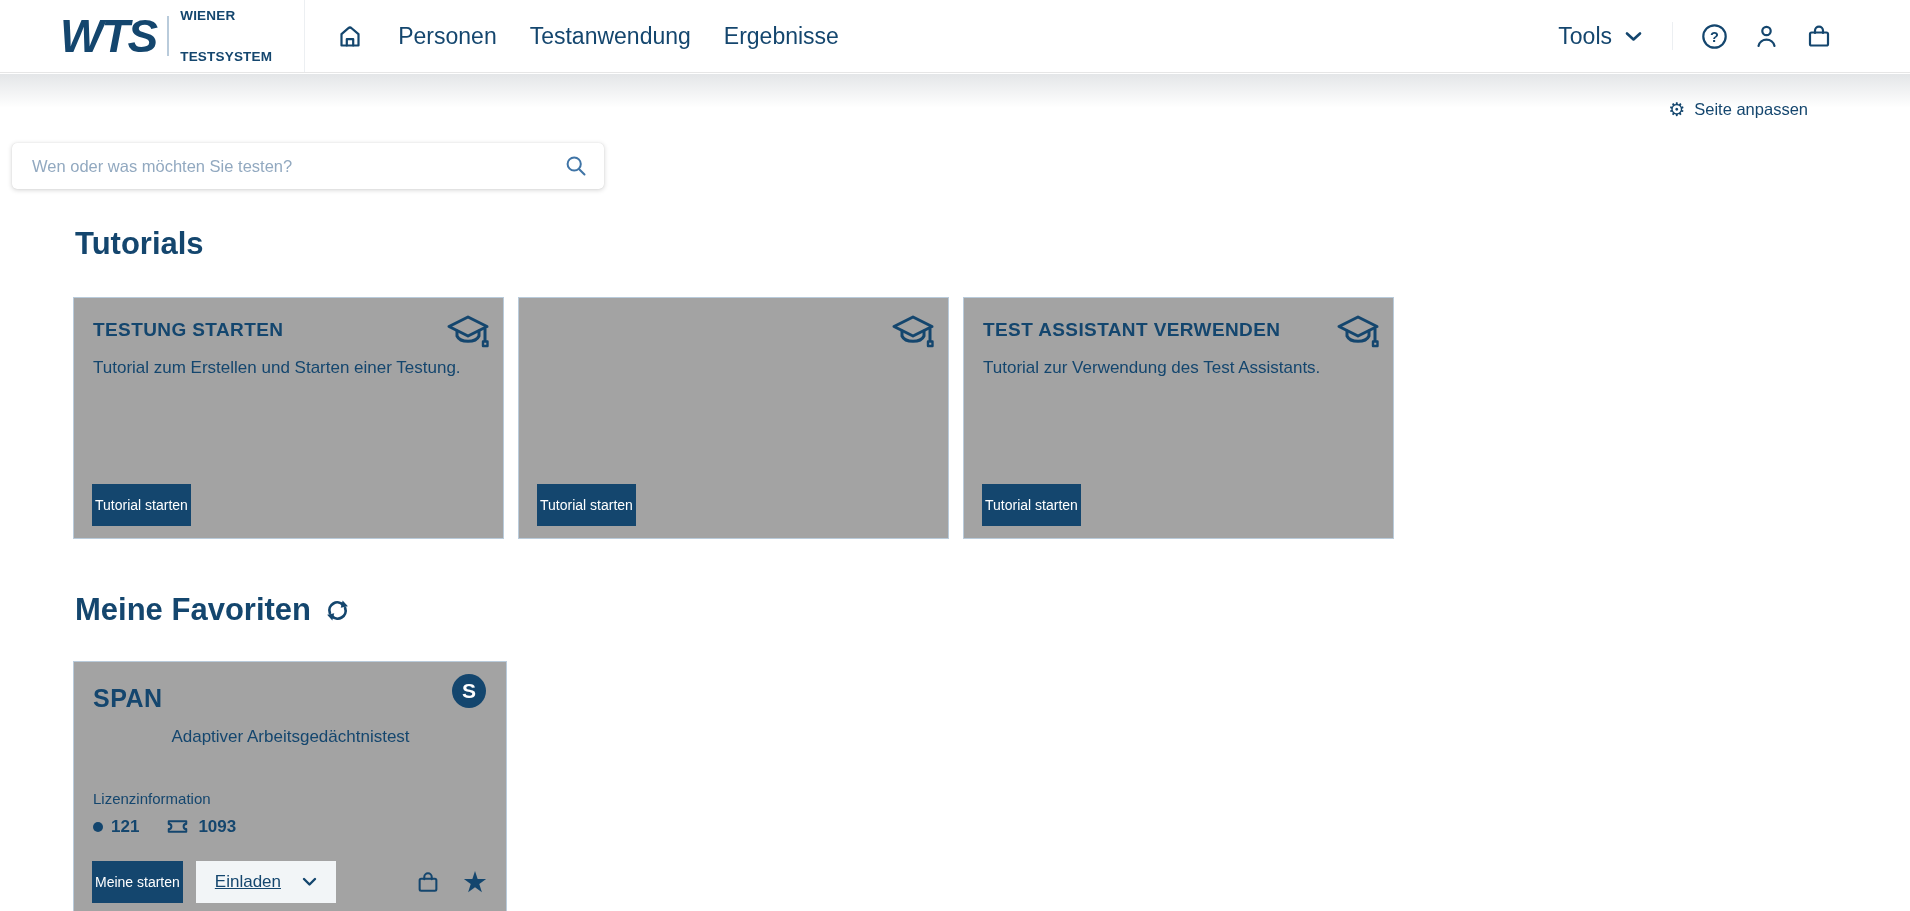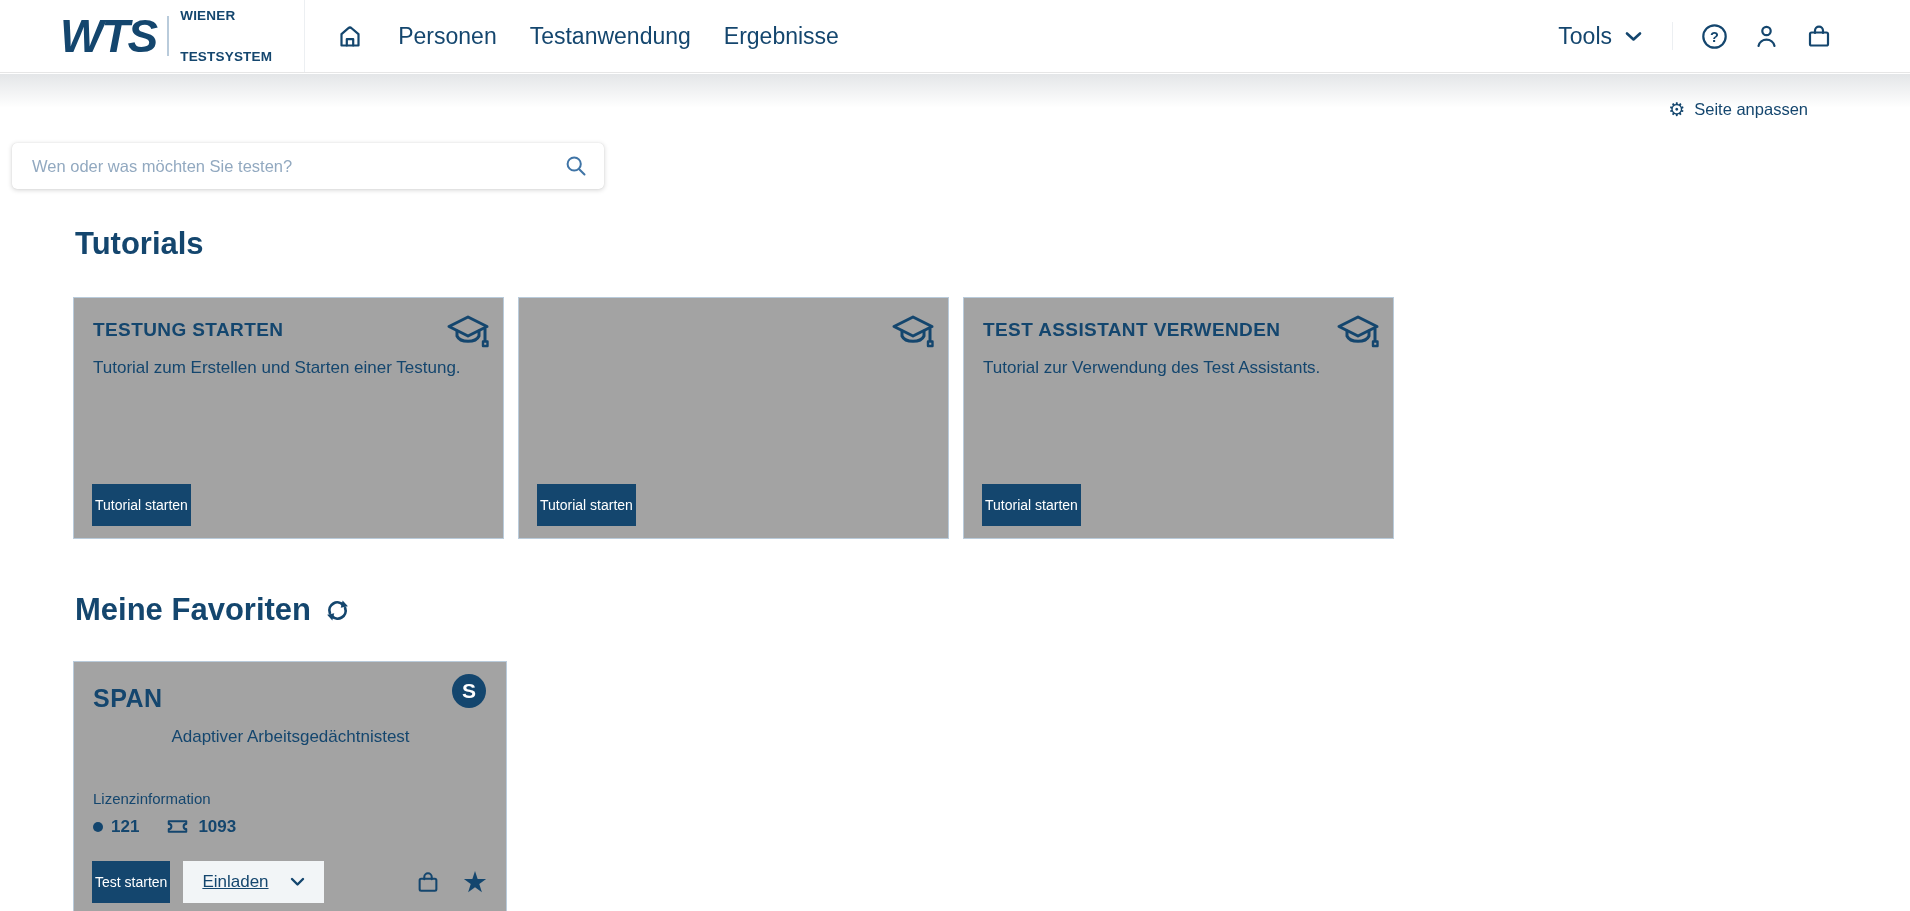--- a/index.html
+++ b/index.html
@@ -273,21 +273,21 @@
         <span>
           <svg width="25" height="21" viewBox="0 0 24 24">
             <path class="st" style="stroke-width:2.3" d="M2 6 H22 V9 a3 3 0 0 0 0 6 V18 H2 V15 a3 3 0 0 0 0 -6 Z"></path>
           </svg>
         </span>
         <span class="lic-val">1093</span>
       </span>
     </div>
 
     <div class="fav-actions">
-      <button class="btn-primary btn-start">Test starten</button>
+      <button class="btn-primary btn-start">Meine starten</button>
       <button class="btn-invite">
         <span>Einladen</span>
         <svg width="15" height="10" viewBox="0 0 15 10">
           <polyline class="st" points="2,2 7.5,7.5 13,2" style="stroke-width:2.4"></polyline>
         </svg>
       </button>
       <span class="bag-sm">
         <svg width="26" height="26" viewBox="0 0 28 28">
           <path class="st" d="M10 11 V8.6 a4 4 0 0 1 8 0 V11"></path>
           <rect class="st" x="5" y="10.5" width="18" height="13" rx="1.6"></rect>

